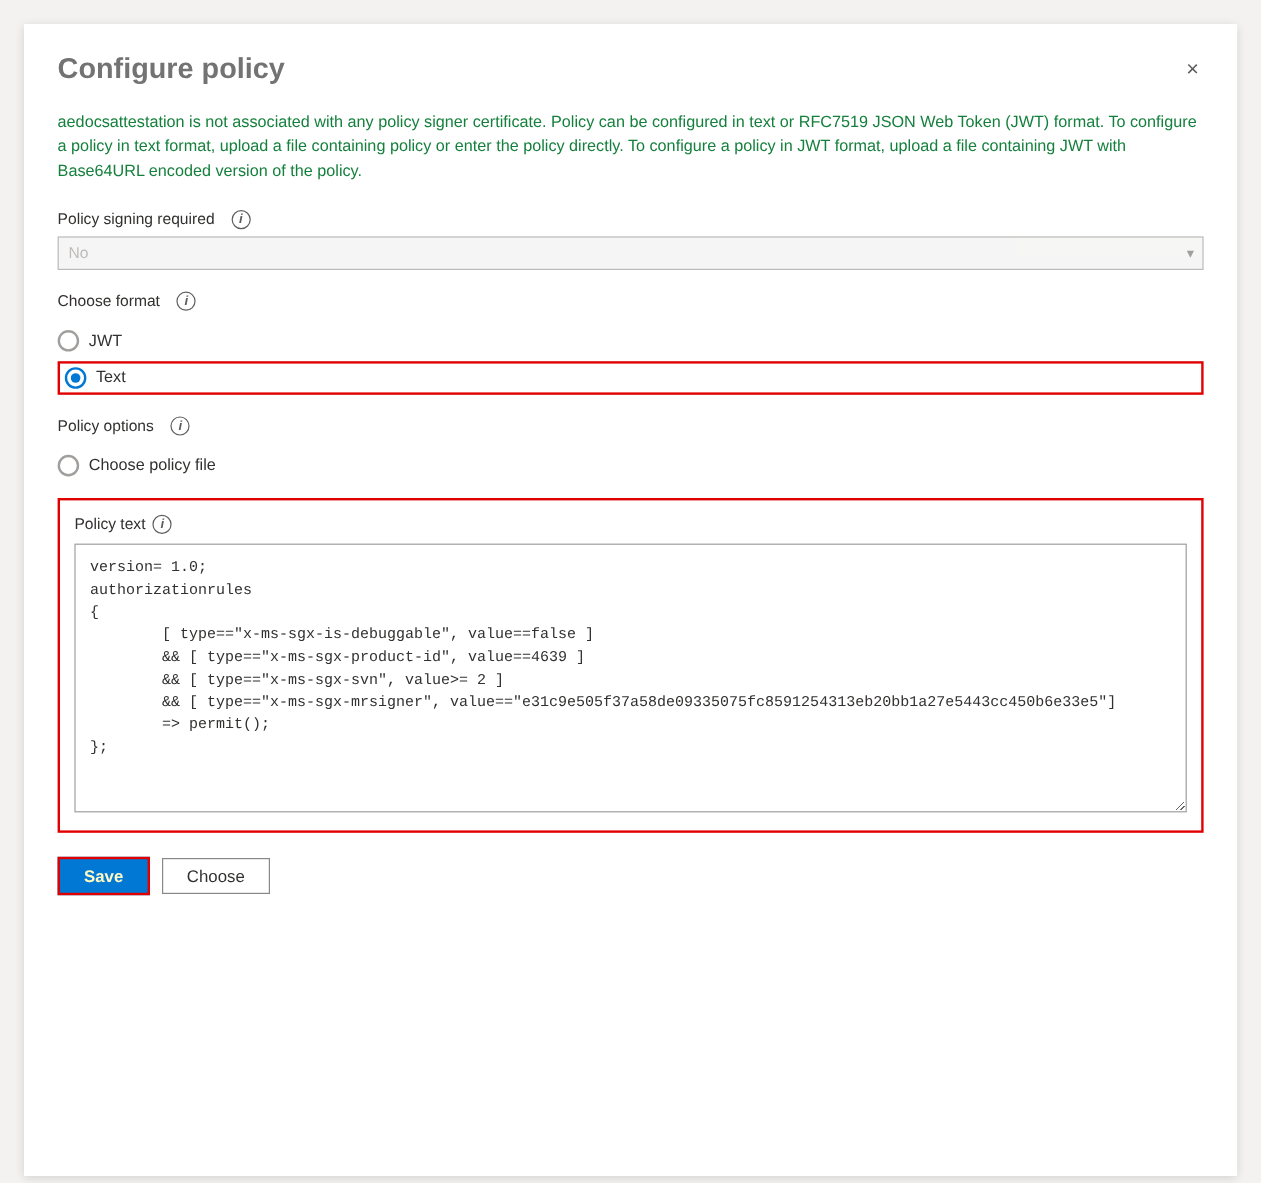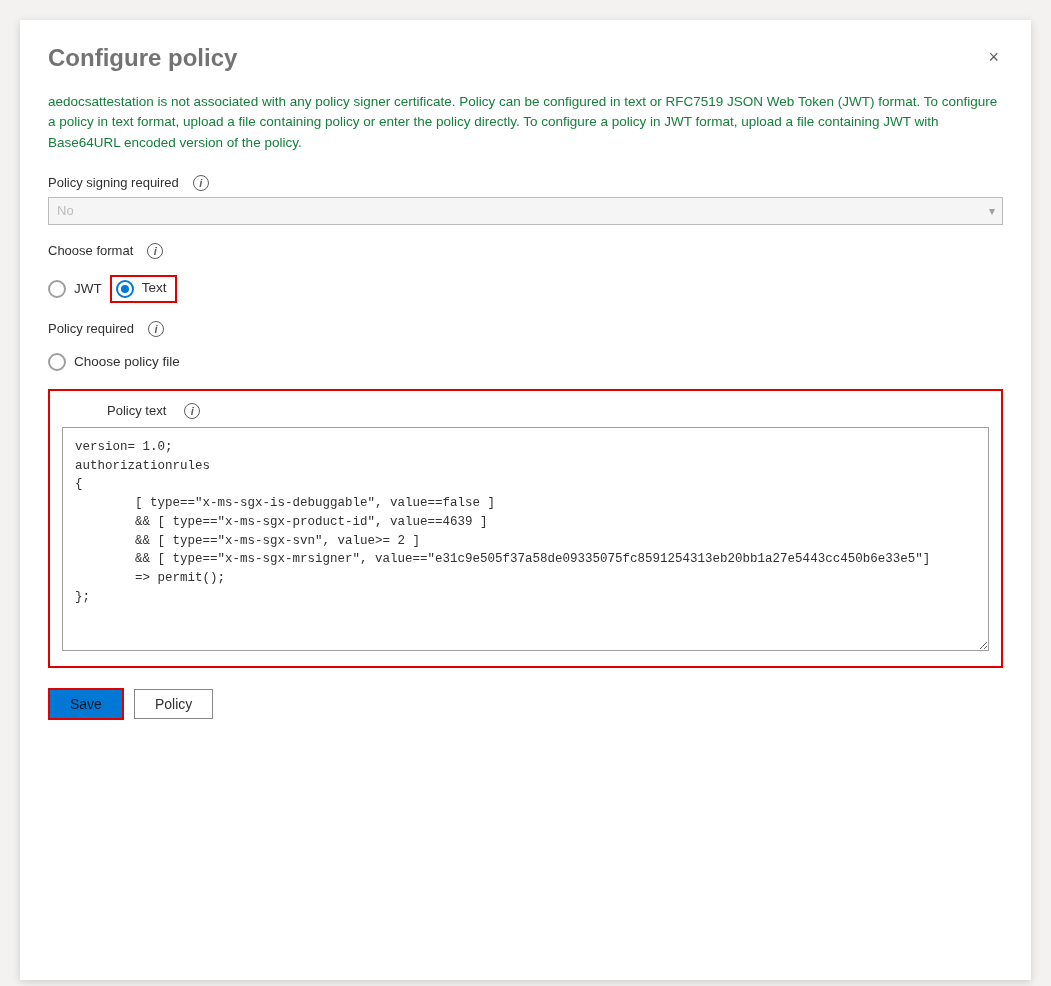--- a/index.html
+++ b/index.html
@@ -97,21 +97,21 @@
       padding: 0 8px;
       font-size: 13px;
       color: #a19f9d;
       appearance: none;
       -webkit-appearance: none;
       cursor: default;
     }
 
     .radio-group {
       display: flex;
-      flex-direction: row;
+      flex-direction: column;
       gap: 8px;
       margin-top: 16px;
     }
 
     .radio-item {
       display: flex;
       align-items: center;
       gap: 8px;
       cursor: pointer;
     }
@@ -166,22 +166,21 @@
       border: 2px solid #e00000;
       padding: 12px;
     }
 
     .policy-text-label {
       font-size: 13px;
       color: #323130;
       margin-bottom: 8px;
       display: flex;
       align-items: center;
-      gap: 18px;
-      margin-left: 45px;
+      gap: 6px;
     }
 
     .policy-textarea {
       width: 100%;
       height: 224px;
       border: 1px solid #a19f9d;
       padding: 10px 12px;
       font-family: 'Consolas', 'Courier New', monospace;
       font-size: 12.5px;
       color: #323130;
@@ -192,27 +191,27 @@
 
     .button-row {
       display: flex;
       gap: 10px;
       margin-top: 20px;
       align-items: center;
     }
 
     .btn-save {
       background: #0078d4;
-      color: #0f172a;
+      color: #fef9c3;
       border: 2px solid #e00000;
       padding: 6px 20px;
       font-size: 14px;
       cursor: pointer;
       min-width: 72px;
-      font-weight: 400;
+      font-weight: 700;
     }
 
     .btn-cancel {
       background: white;
       color: #323130;
       border: 1px solid #8a8886;
       padding: 6px 20px;
       font-size: 14px;
       cursor: pointer;
       min-width: 72px;
@@ -269,21 +268,21 @@
       </div>
       <div class="radio-item radio-item-highlighted">
         <input class="radio-input" type="radio" name="policy-format" id="text" checked="" style="">
         <label for="text">Text</label>
       </div>
     </div>
   </div>
 
   <div class="field-section">
     <div class="field-label">
-      <span>Policy required</span>
+      <span>Policy options</span>
       <span class="info-icon">i</span>
     </div>
     <div class="radio-group">
       <div class="radio-item">
         <input class="radio-input" type="radio" name="policy-options" id="choose-file" style="">
         <label for="choose-file">Choose policy file</label>
       </div>
     </div>
   </div>
 
@@ -298,16 +297,16 @@
 	[ type=="x-ms-sgx-is-debuggable", value==false ]
 	&amp;&amp; [ type=="x-ms-sgx-product-id", value==4639 ]
 	&amp;&amp; [ type=="x-ms-sgx-svn", value&gt;= 2 ]
 	&amp;&amp; [ type=="x-ms-sgx-mrsigner", value=="e31c9e505f37a58de09335075fc8591254313eb20bb1a27e5443cc450b6e33e5"]
 	=&gt; permit();
 };</textarea>
   </div>
 
   <div class="button-row">
     <button class="btn-save">Save</button>
-    <button class="btn-cancel">Policy</button>
+    <button class="btn-cancel">Choose</button>
   </div>
 
 </div>
 
 </body></html>

